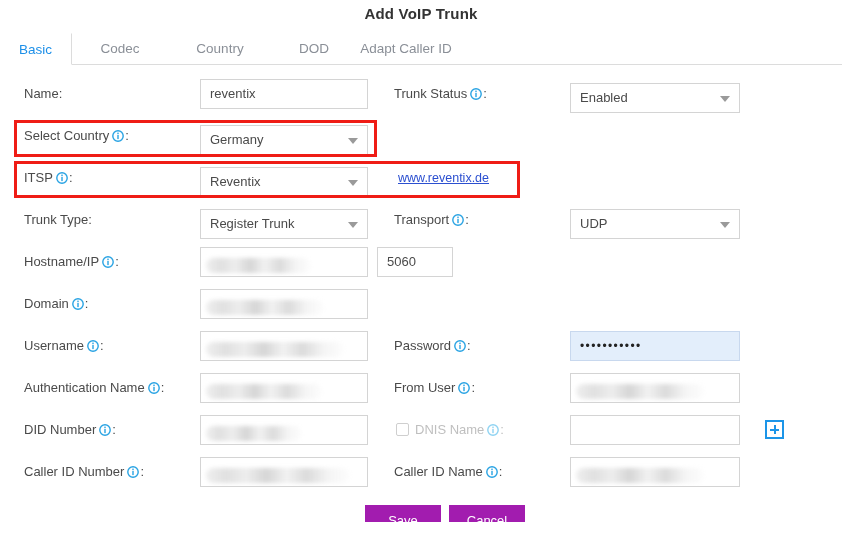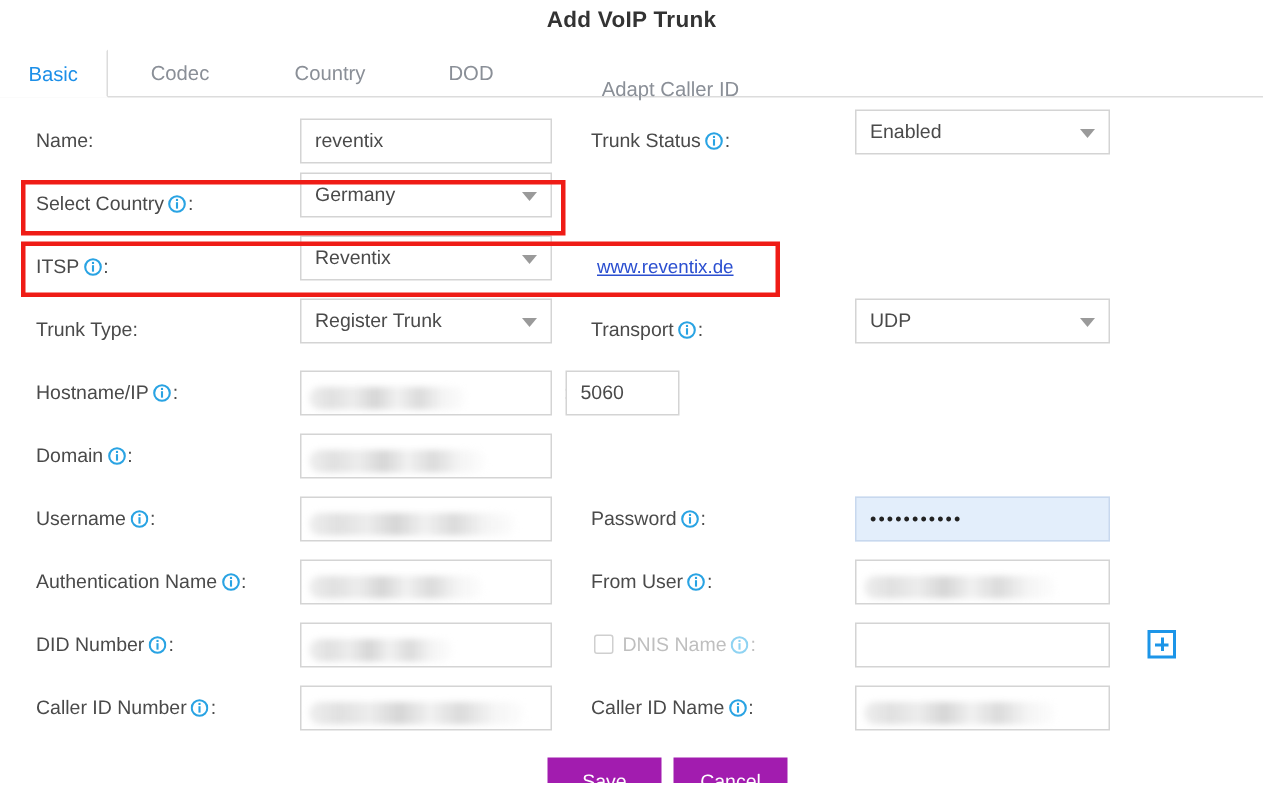--- a/index.html
+++ b/index.html
@@ -55,21 +55,21 @@
     color: #1c8fe8;
     background: #ffffff;
     border-right: 1px solid #dcdcdc;
     border-top: 1px solid transparent;
     border-bottom: 1px solid #ffffff;
   }
   .tab-basic    { left: 0px;   width: 72px; }
   .tab-codec    { left: 82px;  width: 76px; }
   .tab-advanced { left: 170px; width: 100px; }
   .tab-dod      { left: 284px; width: 60px; }
-  .tab-adapt    { left: 378px; width: 138px; margin-top: 11px; }
+  .tab-adapt    { left: 337px; width: 138px; }
 
   
   .form {
     position: absolute;
     top: 65px;
     left: 0;
     width: 842px;
     height: 475px;
   }
   .row {
@@ -122,21 +122,21 @@
     border-color: #c8d8ee;
     letter-spacing: 1.4px;
     font-size: 12px;
     color: #222;
   }
 
   
   .select {
     position: absolute;
     height: 30px;
-    top: 0;
+    top: 10px;
     box-sizing: border-box;
     border: 1px solid #d4d4d4;
     background: #ffffff;
     font-size: 13px;
     color: #4a4a4a;
     line-height: 28px;
     padding: 0 9px;
     cursor: pointer;
     white-space: nowrap;
   }

